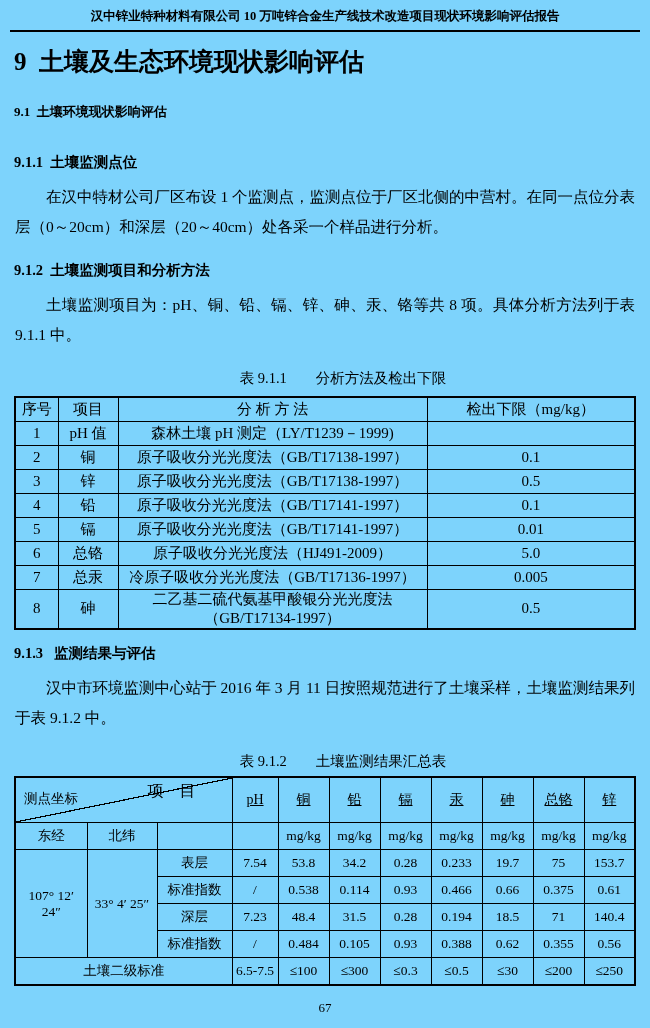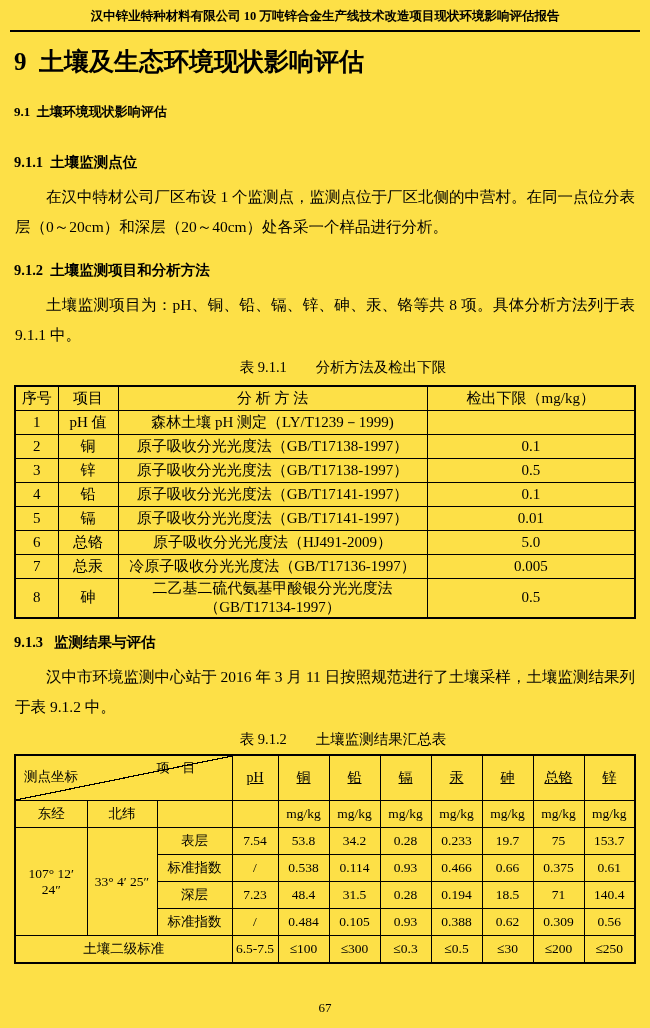--- a/index.html
+++ b/index.html
@@ -1,56 +1,56 @@
 <!DOCTYPE html>
 <html><head>
 <meta charset="utf-8">
 <style>
   * { box-sizing: border-box; }
   html,body { margin:0; padding:0; background:#ffffff; }
   .page {
     position:relative; width:650px; height:1028px; margin:0 auto;
-    background:#fde047; color:#000;
+    background:#7dd3fc; color:#000;
     font-family:"Liberation Serif","DejaVu Serif",serif;
     overflow:hidden;
   }
   .doc-header {
     margin:8px 10px 0 10px; padding-bottom:5px;
     border-bottom:2px solid #000;
     text-align:center; font-weight:bold; font-size:12.5px;
     white-space:pre-wrap;
   }
   .h1 { margin:14px 0 0 14px; font-size:25px; font-weight:bold; white-space:pre-wrap; line-height:32px;}
   .h2 { margin:22px 0 0 14px; font-size:13px; font-weight:bold; white-space:pre-wrap; line-height:24px;}
   .h3 { margin:0 0 0 14px; font-size:14.5px; font-weight:bold; white-space:pre-wrap; line-height:20px;}
   .h311 { margin-top:28px; }
   .h312 { margin-top:18px; }
   .h313 { margin-top:13px; }
   .para {
     margin:10px 15px 0 15px; font-size:15.5px; line-height:30px;
     text-indent:2em; text-align:justify;
   }
-  .caption { margin-top:7px; text-align:center; font-size:14.5px; line-height:20px; white-space:pre-wrap;padding-left:36px; }
+  .caption { margin-top:18px; text-align:center; font-size:14.5px; line-height:20px; white-space:pre-wrap;padding-left:36px; }
   table { border-collapse:collapse; table-layout:fixed; width:620px; margin:5px auto 0 auto; border:2px solid #000; }
   td, th { border:1px solid #000; text-align:center; vertical-align:middle; padding:0 2px; font-weight:normal; }
   .t1 td, .t1 th { height:24px; font-size:15px;margin-top:36px; }
   .t1 { margin-top:8px; }
   .t2 td, .t2 th { height:27px; font-size:13.5px; }
   .t2 .hdr-row td, .t2 .hdr-row th { height:46px; }
   .t2 th { font-size:14px;text-decoration:underline; }
   .coord { font-size:10px; }
   .small-std { font-size:10.5px; }
   .leq { font-size:14px; }
   .diag {
     position:relative; padding:0;
     background:linear-gradient(to bottom right,
       transparent calc(50% - 0.6px), #000 calc(50% - 0.6px),
       #000 calc(50% + 0.6px), transparent calc(50% + 0.6px));
   }
-  .diag .top { position:absolute; top:3px; right:36px; font-size:13px; }
+  .diag .top { position:absolute; top:3px; right:36px; font-size:16px; }
   .diag .bot { position:absolute; bottom:14px; left:8px; font-size:13.5px; }
   .page-num { position:absolute; bottom:12px; left:0; width:100%; text-align:center; font-size:13px; }
 </style>
 </head>
 <body>
 
 <div class="page">
 
   <div class="doc-header">汉中锌业特种材料有限公司 10 万吨锌合金生产线技术改造项目现状环境影响评估报告</div>
 
@@ -213,21 +213,21 @@
       <td>140.4</td>
     </tr>
     <tr>
       <td>标准指数</td>
       <td>/</td>
       <td>0.484</td>
       <td>0.105</td>
       <td>0.93</td>
       <td>0.388</td>
       <td>0.62</td>
-      <td>0.309</td>
+      <td>0.355</td>
       <td>0.56</td>
     </tr>
     <tr>
       <td colspan="3">土壤二级标准</td>
       <td class="small-std">6.5-7.5</td>
       <td class="leq">≤100</td>
       <td class="leq">≤300</td>
       <td class="leq">≤0.3</td>
       <td class="leq">≤0.5</td>
       <td class="leq">≤30</td>

